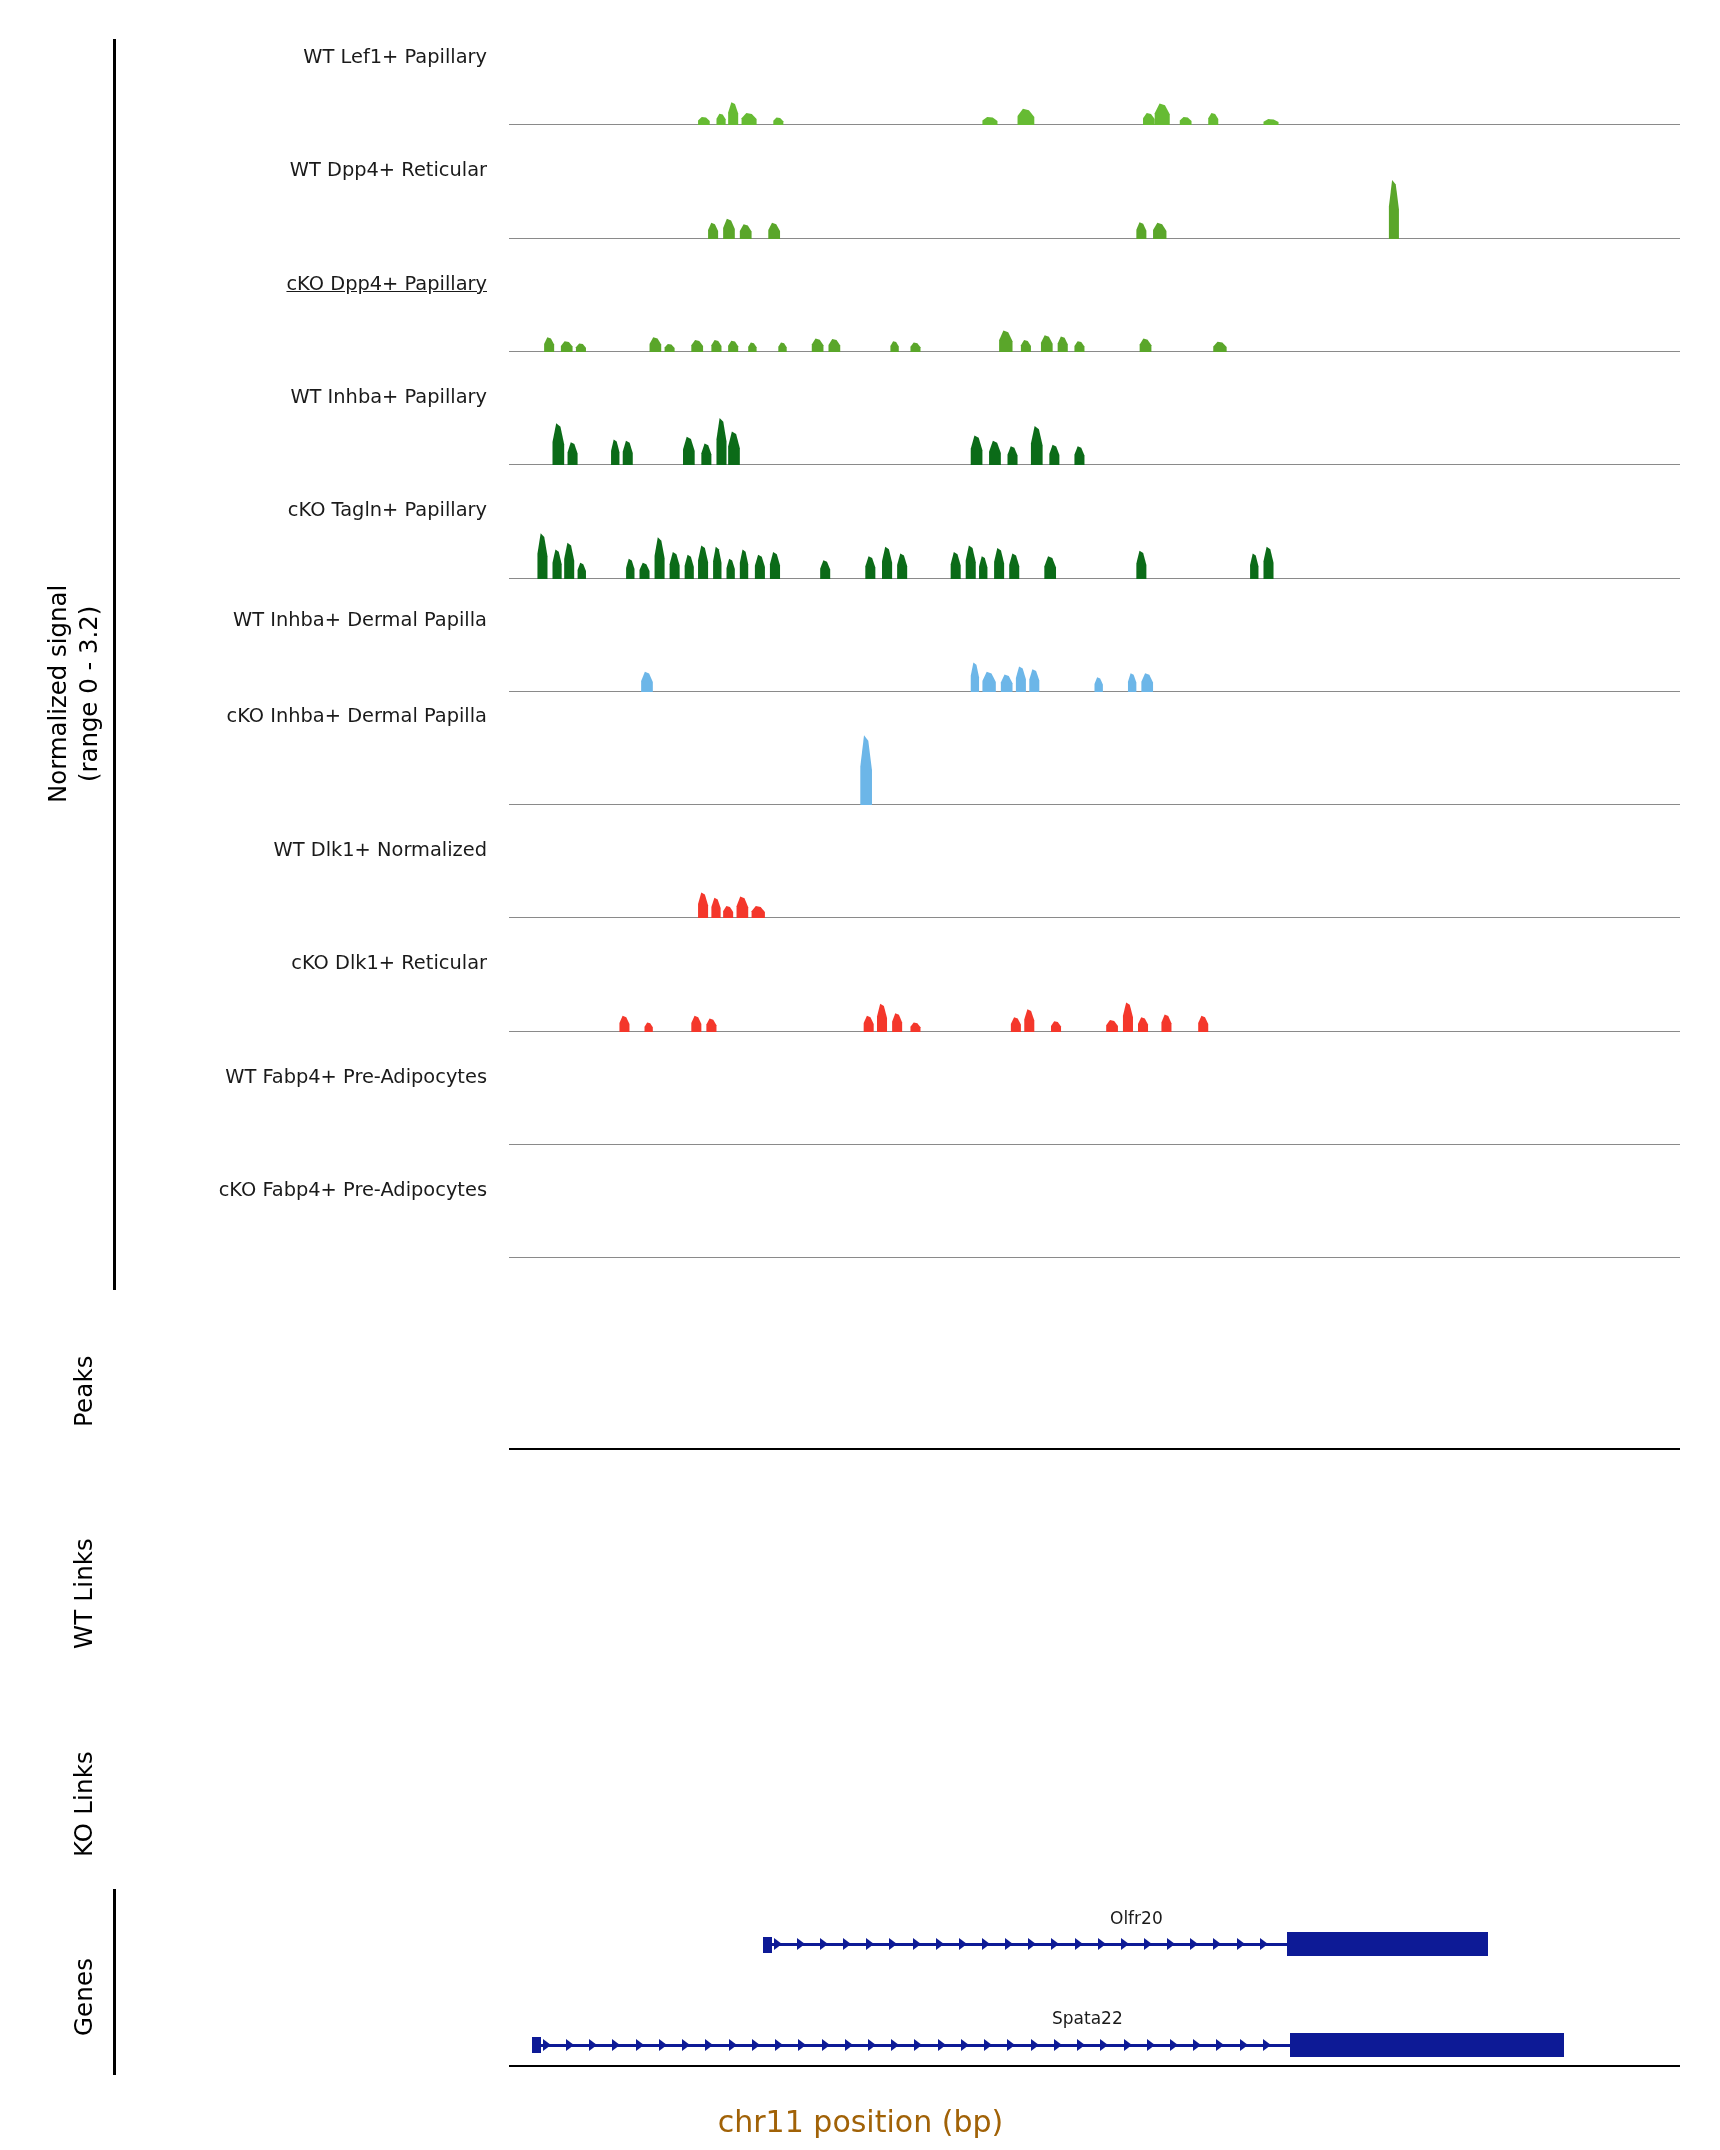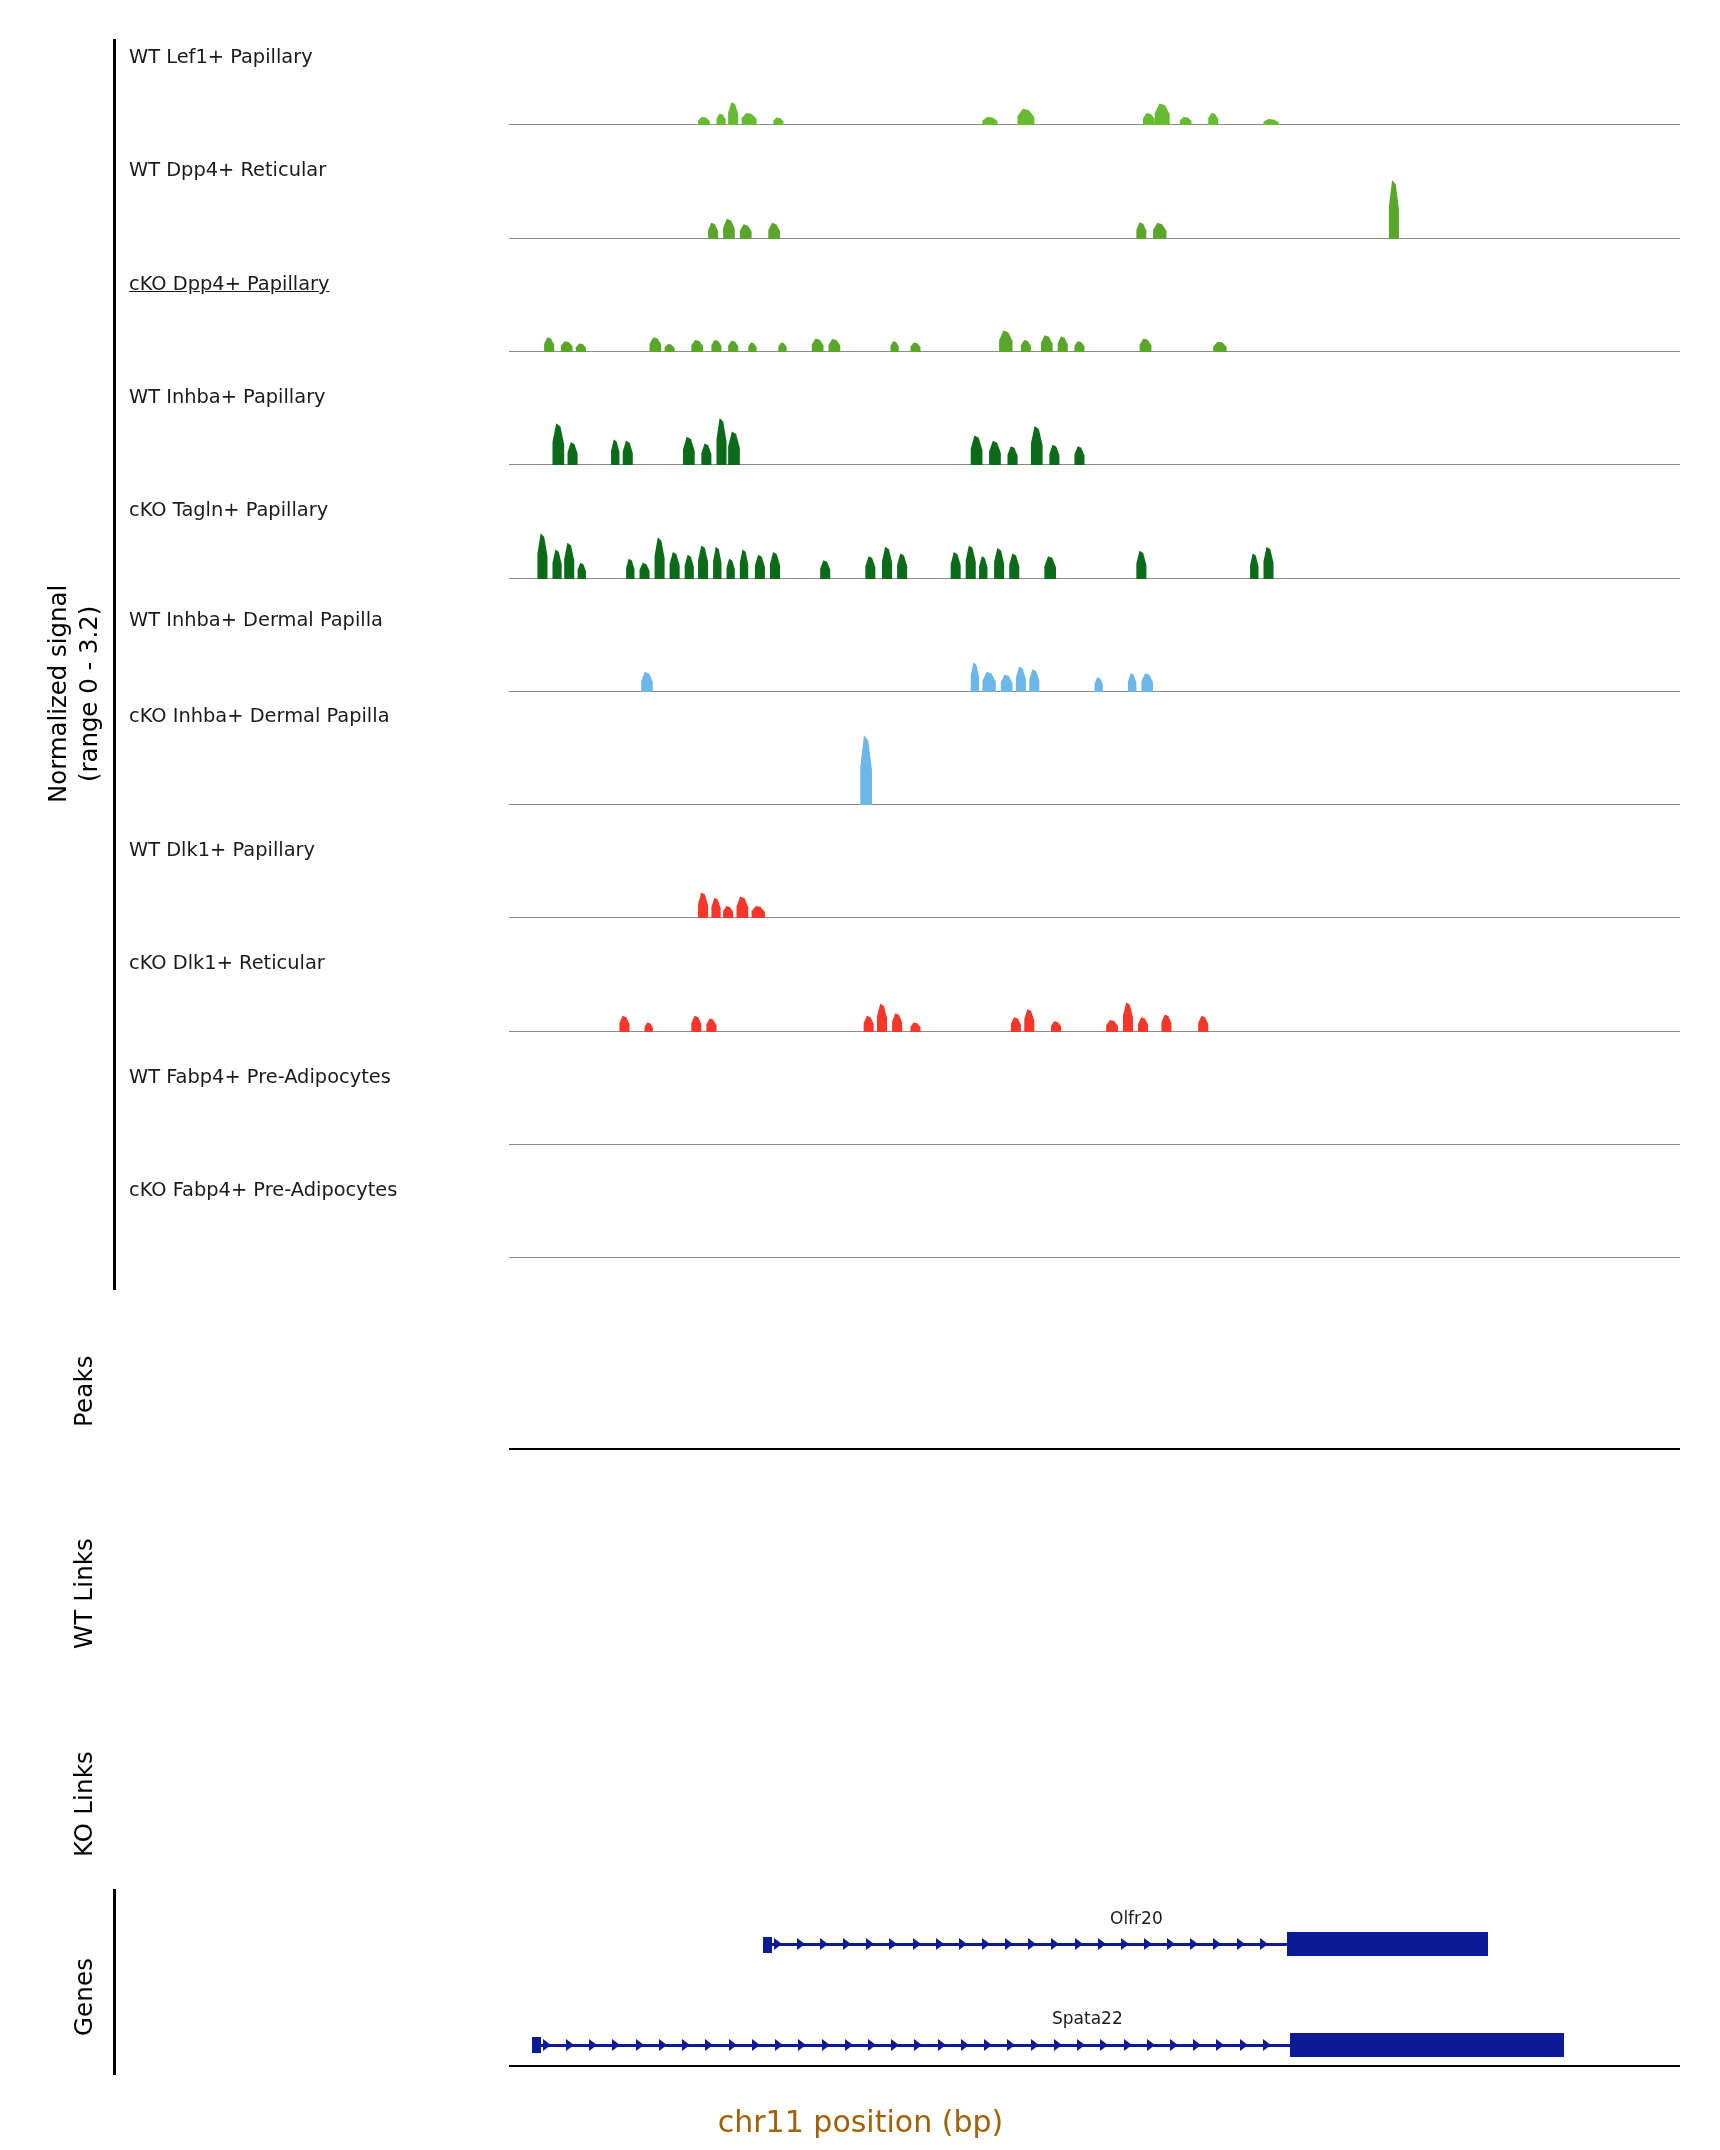--- a/index.html
+++ b/index.html
@@ -36,20 +36,21 @@
   .axis-bracket {
     position: absolute;
     background: #000;
   }
 
   .row-label {
     position: absolute;
     font-size: 19.4px;
     color: #1a1a1a;
     white-space: nowrap;
+    text-align: right;
   }
 
   .track-row {
     position: absolute;
     left: 509px;
     width: 1171px;
   }
   .baseline {
     position: absolute;
     left: 0;
@@ -244,21 +245,21 @@
           <polygon points="882.4,120.0 882.4,105.6 887.6,93.8 893.5,95.8 898.7,106.9 898.7,120.0" fill="#6cb6e8"></polygon>
         </svg>
       </div>
       <div class="row-label" style="left: 129px; width: 358px; top: 704px;">cKO Inhba+ Dermal Papilla</div>
       <div class="track-row" style="top: 719px; height: 86px;">
         <div class="baseline"></div>
         <svg width="1171" height="86" class="track-svg" viewBox="0 0 1634 120">
           <polygon points="490.2,120.0 490.2,66.4 495.4,22.5 501.3,30.3 506.5,71.3 506.5,120.0" fill="#6cb6e8"></polygon>
         </svg>
       </div>
-      <div class="row-label" style="left: 129px; width: 358px; top: 838px;">WT Dlk1+ Papillary</div>
+      <div class="row-label" style="left: 129px; width: 358px; top: 838px;">WT Dlk1+ Normalized</div>
       <div class="track-row" style="top: 832px; height: 86px;">
         <div class="baseline"></div>
         <svg width="1171" height="86" class="track-svg" viewBox="0 0 1634 120">
           <polygon points="263.8,120.0 263.8,100.4 268.3,84.4 273.3,87.2 277.8,102.2 277.8,120.0" fill="#f4372b"></polygon>
           <polygon points="282.4,120.0 282.4,104.5 286.6,91.9 291.2,94.1 295.3,105.9 295.3,120.0" fill="#f4372b"></polygon>
           <polygon points="298.8,120.0 298.8,110.7 303.3,103.1 308.3,104.5 312.8,111.6 312.8,120.0" fill="#f4372b"></polygon>
           <polygon points="317.5,120.0 317.5,103.5 322.7,90.0 328.6,92.4 333.8,105.0 333.8,120.0" fill="#f4372b"></polygon>
           <polygon points="338.5,120.0 338.5,110.7 344.4,103.1 351.2,104.5 357.1,111.6 357.1,120.0" fill="#f4372b"></polygon>
         </svg>
       </div>

